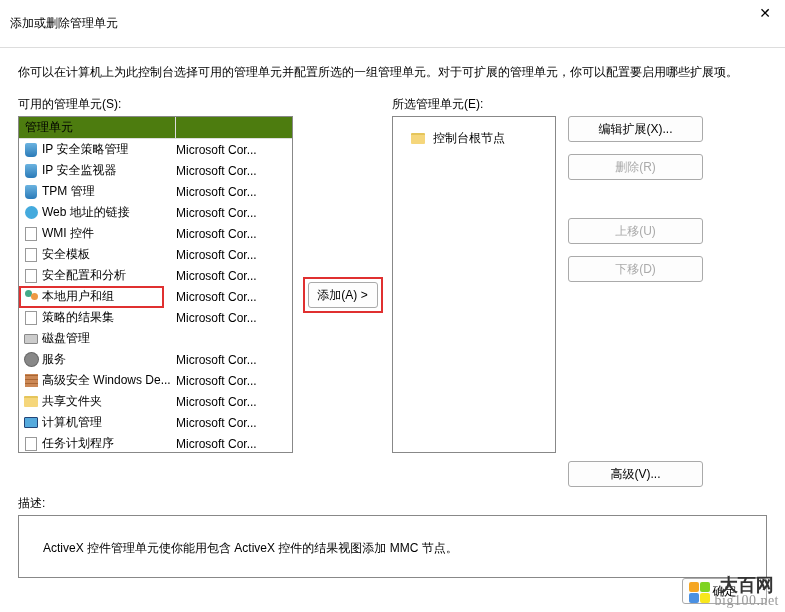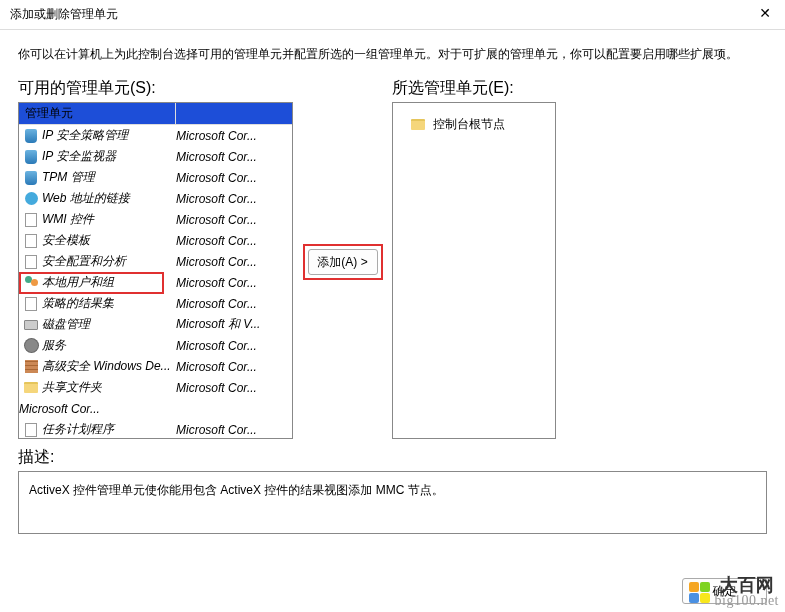--- a/index.html
+++ b/index.html
@@ -6,21 +6,21 @@
     body {
       font-family: "Microsoft YaHei", "Segoe UI", sans-serif;
       font-size: 12px;
       background: #fff;
       width: 785px;
       height: 612px;
       overflow: hidden;
       position: relative;
     }
     .titlebar {
-      height: 30px;
+      height: 48px;
       border-bottom: 1px solid #ddd;
       display: flex;
       align-items: center;
       padding: 0 10px;
       position: relative;
     }
     .titlebar-title { font-size: 12px; }
     .close-btn {
       position: absolute;
       right: 10px;
@@ -37,45 +37,45 @@
     }
     .main-area {
       display: flex;
       padding: 5px 18px 0;
       gap: 12px;
     }
     .left-col { width: 275px; }
     .middle-col { width: 75px; display:flex; align-items:center; justify-content:center; }
     .right-col { width: 164px; }
     .rbtn-col { width: 140px; display:flex; flex-direction:column; gap:12px; padding-top:20px;}
-    .section-label { font-size: 16px; margin-bottom: 3px; }
+    .section-label { font-size: 12px; margin-bottom: 3px; }
     .listview {
       border: 1px solid #888;
       height: 337px;
       background: #fff;
       overflow: hidden;
     }
     .lv-header {
       display: flex;
-      background: #1d4ed8;
+      background: #4d7c0f;
       border-bottom: 1px solid #ddd;
       height: 22px;
       align-items: center;
     }
     .lv-header-col {
       padding: 3px 6px;
       font-size: 12px;
       border-right: 1px solid #ddd;
       height:100%;
       display:flex;
       align-items:center;
     }
     .col1 { width: 157px; }
     .col2 { flex: 1; }
-    .lv-body { height: 313px; overflow-y: auto; font-style: italic; }
+    .lv-body { height: 313px; overflow-y: auto; }
     .lv-row {
       display: flex;
       height: 21px;
       align-items: center;
       cursor: default;
     }
     .lv-icon {
       width: 16px;
       height: 16px;
       margin: 0 3px 0 4px;
@@ -118,21 +118,21 @@
     }
     .tree-row {
       display:flex; align-items:center; height:20px; gap:4px; padding-left:2px;
     }
     .desc-area {
       padding: 8px 18px 0;
     }
     .desc-box {
       border: 1px solid #888;
       height: 63px;
-      padding: 10px;
+      padding: 24px;
       margin-top:3px;
       font-size:12px;
     }
     .footer {
       position:absolute;
       bottom: 8px;
       right: 18px;
       display:flex;
       gap:10px;
       align-items:center;
@@ -263,21 +263,20 @@
             </div>
             <div class="lv-cell2">Microsoft Cor...</div>
           </div>
           <div class="lv-row">
             <div class="lv-cell1">
               <span class="lv-icon">
                 <span class="ic-disk"></span>
               </span>
               <span>磁盘管理</span>
             </div>
-            <div class="lv-cell2">Microsoft 和 V...</div>
           </div>
           <div class="lv-row">
             <div class="lv-cell1">
               <span class="lv-icon">
                 <span class="ic-gear"></span>
               </span>
               <span>服务</span>
             </div>
             <div class="lv-cell2">Microsoft Cor...</div>
           </div>
@@ -293,20 +292,26 @@
           <div class="lv-row">
             <div class="lv-cell1">
               <span class="lv-icon">
                 <span class="ic-folder"></span>
               </span>
               <span>共享文件夹</span>
             </div>
             <div class="lv-cell2">Microsoft Cor...</div>
           </div>
           <div class="lv-row">
+            <div class="lv-cell1">
+              <span class="lv-icon">
+                <span class="ic-comp"></span>
+              </span>
+              <span>计算机管理</span>
+            </div>
             <div class="lv-cell2">Microsoft Cor...</div>
           </div>
           <div class="lv-row">
             <div class="lv-cell1">
               <span class="lv-icon">
                 <span class="ic-doc"></span>
               </span>
               <span>任务计划程序</span>
             </div>
             <div class="lv-cell2">Microsoft Cor...</div>
@@ -327,20 +332,29 @@
     <div class="treeview">
       <div class="tree-row">
         <span class="lv-icon">
             <span class="ic-folder"></span>
           </span>
         <span>控制台根节点</span>
       </div>
     </div>
   </div>
 
+  <div class="rbtn-col">
+    <button class="btn right-btn">编辑扩展(X)...</button>
+    <button class="btn right-btn" disabled="">删除(R)</button>
+    <div style="height:14px;"></div>
+    <button class="btn right-btn" disabled="">上移(U)</button>
+    <button class="btn right-btn" disabled="">下移(D)</button>
+    <div style="flex:1;"></div>
+    <button class="btn right-btn" style="margin-top:155px;">高级(V)...</button>
+  </div>
 </div>
 
 <div class="desc-area">
   <div class="section-label">描述:</div>
   <div class="desc-box">
     <span>ActiveX 控件管理单元使你能用包含 ActiveX 控件的结果视图添加 MMC 节点。</span>
   </div>
 </div>
 
 <div class="footer">

